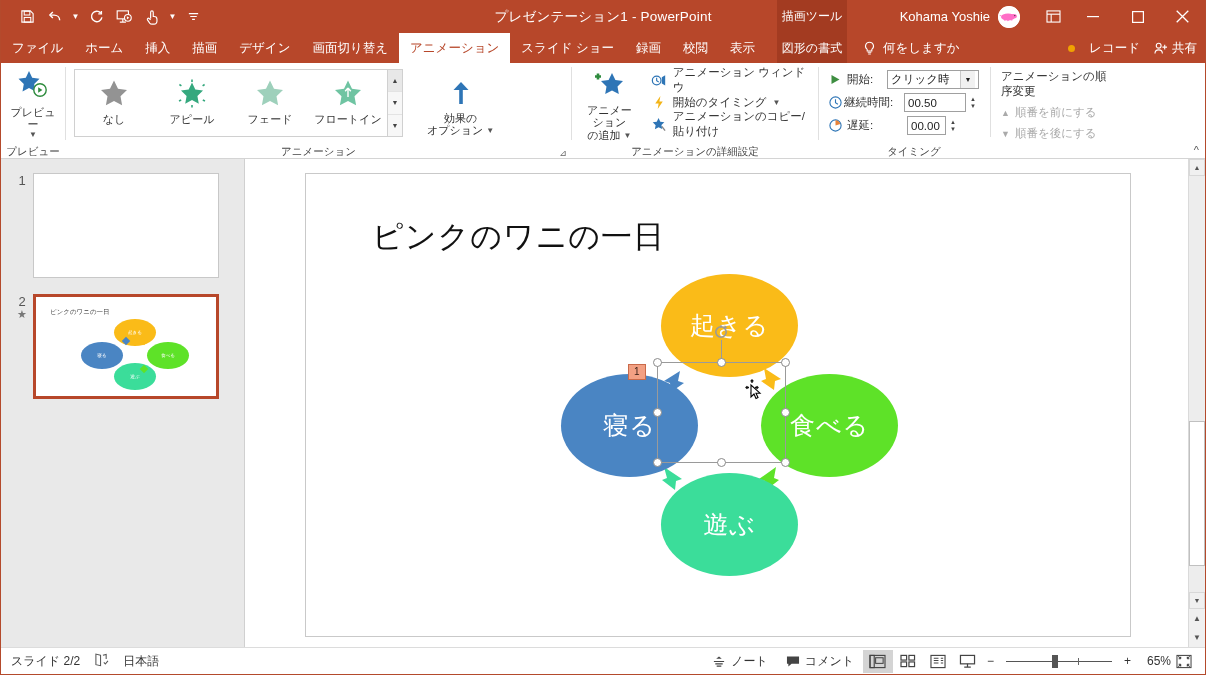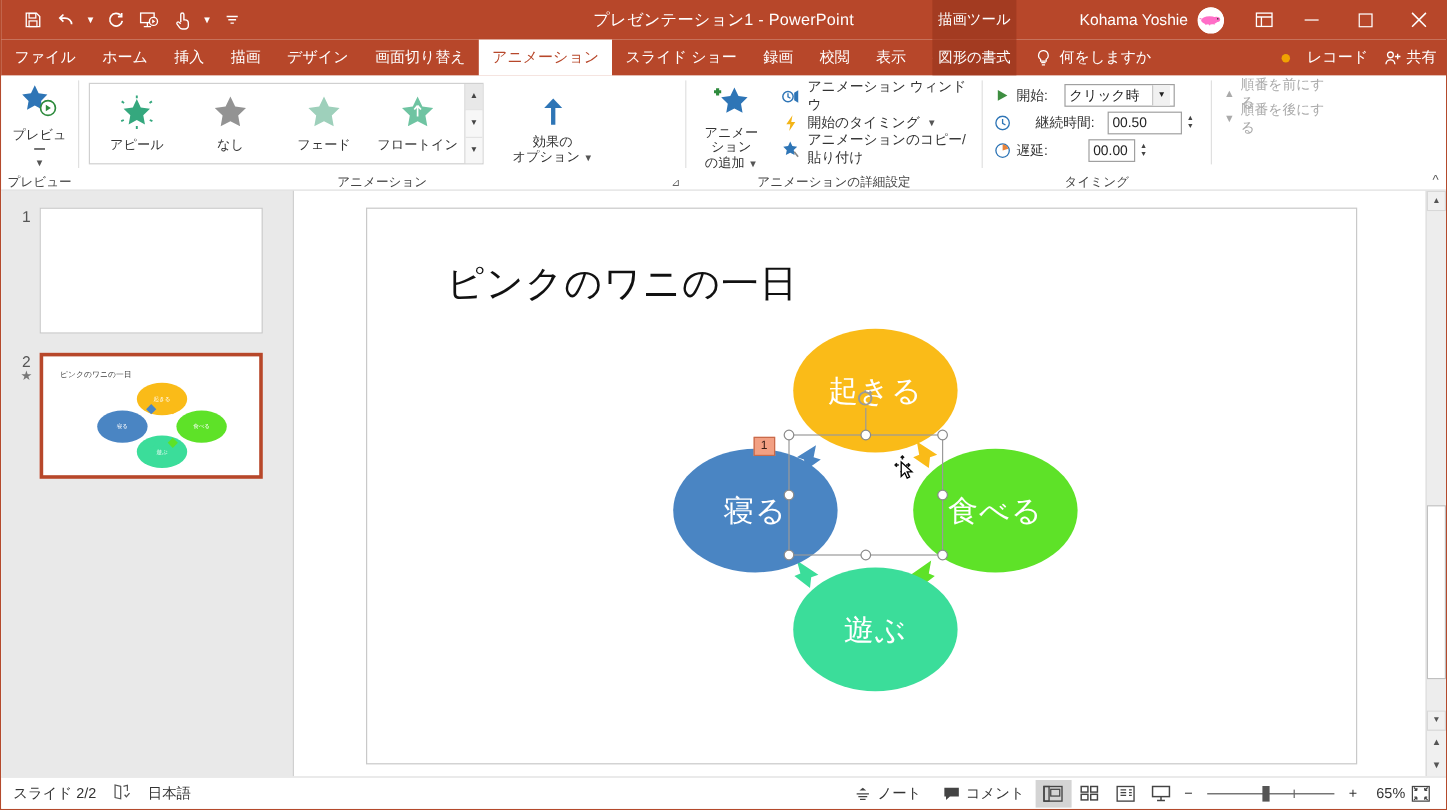--- a/index.html
+++ b/index.html
@@ -350,33 +350,33 @@
       <div class="rgroup-label">プレビュー</div>
     </div>
     <div class="rsep"></div>
 
     <div class="rgroup" style="width:505px;">
       <div class="rgroup-body" style="padding-left:8px;">
         <div class="gallery">
           <div class="gal-item">
             <span>
               <svg width="30" height="29" viewBox="0 0 30 29">
-                  <path d="M15 3.5l3.3 7 7.7 1.1-5.6 5.4 1.4 7.7-6.8-3.7-6.8 3.7 1.4-7.7L4 11.6l7.7-1.1z" fill="#35a87e"></path>
-                  <path d="M15 .5v2.4M27.6 5.5l-2 1.3M2.4 5.5l2 1.3M28 22l-2.2-1M2 22l2.2-1M15 28.5V26" stroke="#35a87e" stroke-width="1.6"></path>
-                </svg>
-            </span>
-            <span>アピール</span>
+                  <path d="M15 1.5l4 8.2 9 1.3-6.5 6.3 1.6 9-8.1-4.3-8.1 4.3 1.6-9L2 11l9-1.3z" fill="#939393"></path>
+                </svg>
+            </span>
+            <span>なし</span>
           </div>
           <div class="gal-item">
             <span>
               <svg width="30" height="29" viewBox="0 0 30 29">
-                  <path d="M15 1.5l4 8.2 9 1.3-6.5 6.3 1.6 9-8.1-4.3-8.1 4.3 1.6-9L2 11l9-1.3z" fill="#939393"></path>
-                </svg>
-            </span>
-            <span>なし</span>
+                  <path d="M15 3.5l3.3 7 7.7 1.1-5.6 5.4 1.4 7.7-6.8-3.7-6.8 3.7 1.4-7.7L4 11.6l7.7-1.1z" fill="#35a87e"></path>
+                  <path d="M15 .5v2.4M27.6 5.5l-2 1.3M2.4 5.5l2 1.3M28 22l-2.2-1M2 22l2.2-1M15 28.5V26" stroke="#35a87e" stroke-width="1.6"></path>
+                </svg>
+            </span>
+            <span>アピール</span>
           </div>
           <div class="gal-item">
             <span>
               <svg width="30" height="29" viewBox="0 0 30 29">
                   <path d="M15 1.5l4 8.2 9 1.3-6.5 6.3 1.6 9-8.1-4.3-8.1 4.3 1.6-9L2 11l9-1.3z" fill="#9ed0bb"></path>
                 </svg>
             </span>
             <span>フェード</span>
           </div>
           <div class="gal-item">
@@ -480,21 +480,21 @@
               <span class="tbox-dd">▼</span>
             </span>
           </div>
           <div class="timing-row">
             <span style="width:16px;display:flex;justify-content:center;">
               <svg width="13" height="13" viewBox="0 0 13 13">
                   <circle cx="6.5" cy="6.5" r="5.6" fill="none" stroke="#2e75b6" stroke-width="1.1"></circle>
                   <path d="M6.5 3.2v3.6l2.4 1.4" stroke="#2e75b6" stroke-width="1.1" fill="none"></path>
                 </svg>
             </span>
-            <span class="lbl" style="margin-left:20px;width:60px;">継続時間:</span>
+            <span class="lbl" style="margin-left:1px;width:60px;">継続時間:</span>
             <span class="tbox" style="width:62px;">
               <span>00.50</span>
             </span>
             <span class="spin">
                 <span>▲</span>
                 <span>▼</span>
               </span>
           </div>
           <div class="timing-row">
             <span style="width:16px;display:flex;justify-content:center;">
@@ -507,20 +507,21 @@
             <span class="tbox" style="width:39px;">
               <span>00.00</span>
             </span>
             <span class="spin">
                 <span>▲</span>
                 <span>▼</span>
               </span>
           </div>
         </div>
         <div style="border-left:1px solid #e0e0e0;margin-left:10px;padding-left:4px;height:70px;">
+          <div class="reorder-title">アニメーションの順序変更</div>
           <div class="reorder-item">
             <span style="font-size:9px;">▲</span>
             <span>順番を前にする</span>
           </div>
           <div class="reorder-item">
             <span style="font-size:9px;">▼</span>
             <span>順番を後にする</span>
           </div>
         </div>
       </div>

